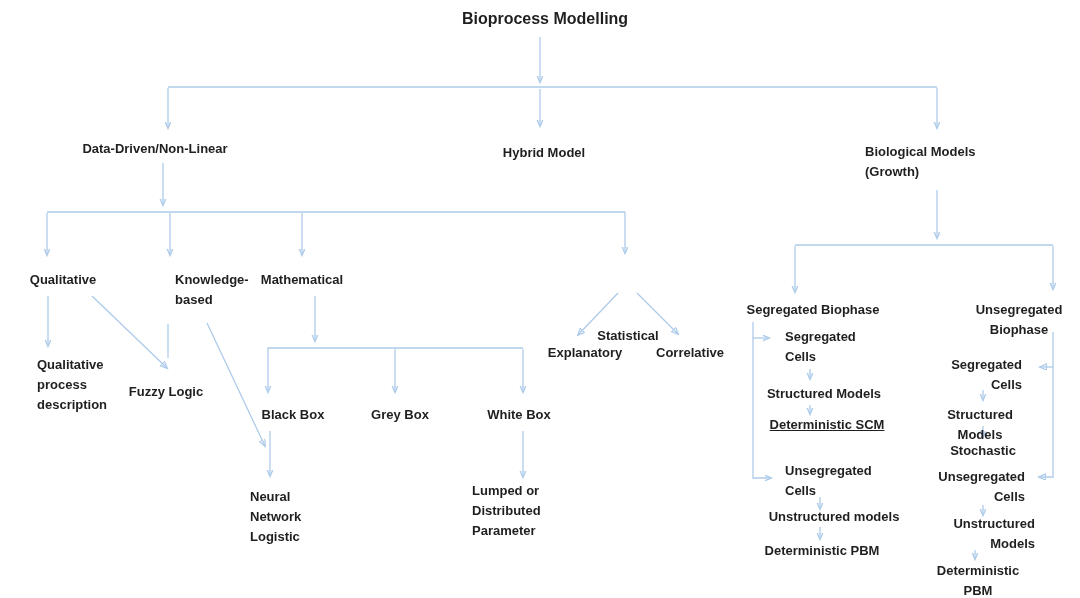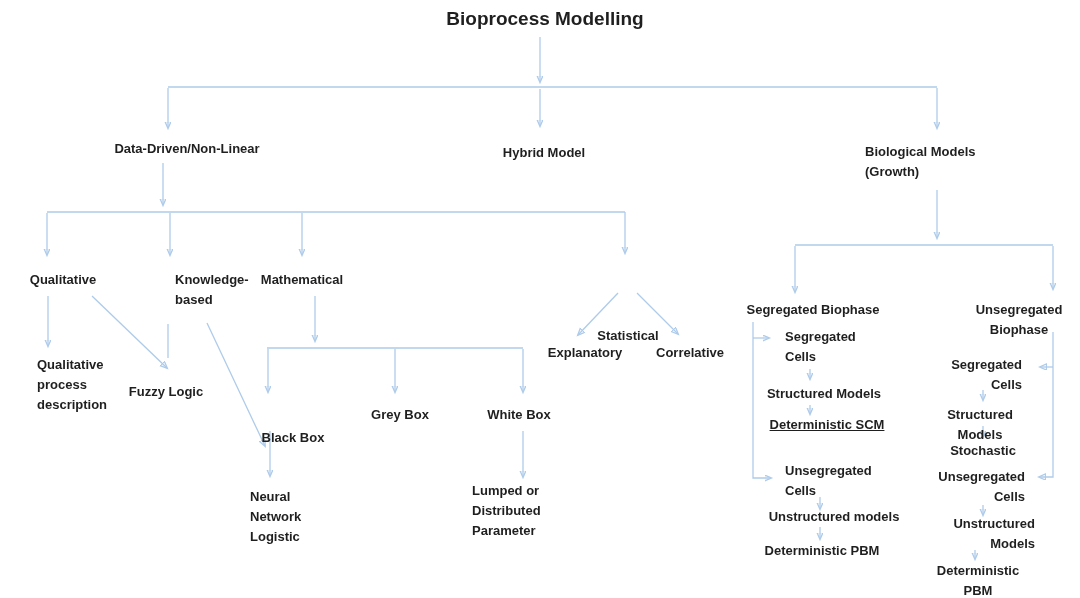--- a/index.html
+++ b/index.html
@@ -12,21 +12,21 @@
     font-family:"Liberation Sans", sans-serif;
   }
   svg.wires{position:absolute; left:0; top:0; width:1080px; height:598px;}
   svg.wires path{fill:none; stroke:var(--line); stroke-width:1.3px;}
   .lbl{
     position:absolute; font-weight:700; font-size:13px; line-height:20px;
     color:var(--text); white-space:pre-line;
   }
   .c{transform:translateX(-50%); text-align:center;}
   .r{text-align:right;}
-  .title{font-size:19px; line-height:21px;}
+  .title{font-size:16px; line-height:21px;}
 </style>
 </head>
 <body>
 
 <div class="canvas">
 
   <svg class="wires" viewBox="0 0 1080 598">
     <defs>
       <marker id="arw" markerWidth="9" markerHeight="8" refX="6.5" refY="3" orient="auto" markerUnits="userSpaceOnUse">
         <path d="M0,0 L7,3 L0,6 Z" fill="var(--arrow)" stroke="none"></path>
@@ -77,37 +77,37 @@
     <path d="M1053,332 V477 H1039" marker-end="url(#arw)"></path>
     <path d="M1053,367 H1040" marker-end="url(#arw)"></path>
     <path d="M983,390 V400" marker-end="url(#arw)"></path>
     <path d="M983,426 V437" marker-end="url(#arw)"></path>
     <path d="M983,505 V515" marker-end="url(#arw)"></path>
     <path d="M975,550 V559" marker-end="url(#arw)"></path>
   </svg>
 
   <div class="lbl title c" style="left:545px; top:8px;">Bioprocess Modelling</div>
 
-  <div class="lbl c" style="left:155px; top:139px;margin-left:32px;">Data-Driven/Non-Linear</div>
+  <div class="lbl c" style="left:155px; top:139px;">Data-Driven/Non-Linear</div>
   <div class="lbl c" style="left:544px; top:143px;">Hybrid Model</div>
   <div class="lbl" style="left:865px; top:142px;">Biological Models
 (Growth)</div>
 
   <div class="lbl c" style="left:63px;  top:270px;">Qualitative</div>
   <div class="lbl" style="left:155px; top:270px;margin-left:20px;">Knowledge-
 based</div>
   <div class="lbl c" style="left:302px; top:270px;">Mathematical</div>
   <div class="lbl c" style="left:628px; top:278px;margin-top:48px;">Statistical</div>
 
   <div class="lbl" style="left:37px;  top:355px;">Qualitative
 process
 description</div>
   <div class="lbl c" style="left:166px; top:382px;">Fuzzy Logic</div>
 
-  <div class="lbl c" style="left:293px; top:428px;">Black Box</div>
+  <div class="lbl c" style="left:293px; top:405px;">Black Box</div>
   <div class="lbl c" style="left:400px; top:405px;">Grey Box</div>
   <div class="lbl c" style="left:519px; top:405px;text-align:right;">White Box</div>
 
   <div class="lbl" style="left:250px; top:487px;">Neural
 Network
 Logistic</div>
   <div class="lbl" style="left:472px; top:481px;">Lumped or
 Distributed
 Parameter</div>
 

